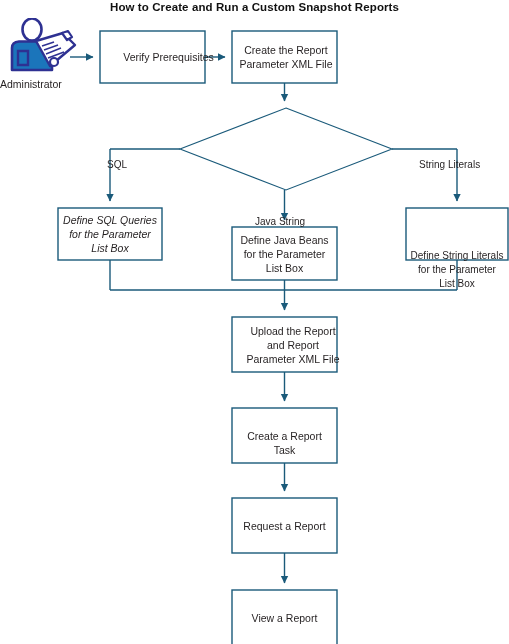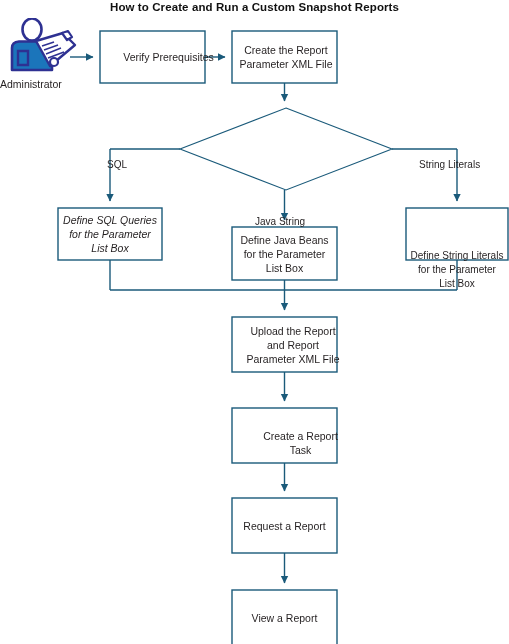--- a/index.html
+++ b/index.html
@@ -160,21 +160,21 @@
 List Box</div>
   <div class="node-label" style="left:232px;top:227px;width:105px;height:53px;text-align:center;">Define Java Beans
 for the Parameter
 List Box</div>
   <div class="node-label" style="left:405px;top:208px;width:104px;height:52px;font-size:10px;margin-top:36px;">Define String Literals
 for the Parameter
 List Box</div>
   <div class="node-label" style="left:232px;top:317px;width:122px;height:55px;">Upload the Report
 and Report
 Parameter XML File</div>
-  <div class="node-label" style="left:232px;top:408px;width:105px;height:70px;margin-left:16px;">Create a Report Task</div>
+  <div class="node-label" style="left:232px;top:408px;width:105px;height:70px;">Create a Report Task</div>
   <div class="node-label" style="left:232px;top:590px;width:105px;height:55px;">View a Report</div>
   <div class="node-label" style="left:232px;top:498px;width:105px;height:55px;">Request a Report</div>
 
   <div class="edge-label" style="left:107px;top:144px;">SQL</div>
   <div class="edge-label" style="left:255px;top:201px;">Java String</div>
   <div class="edge-label" style="left:419px;top:144px;">String Literals</div>
 
 </div>
 
 </body></html>

